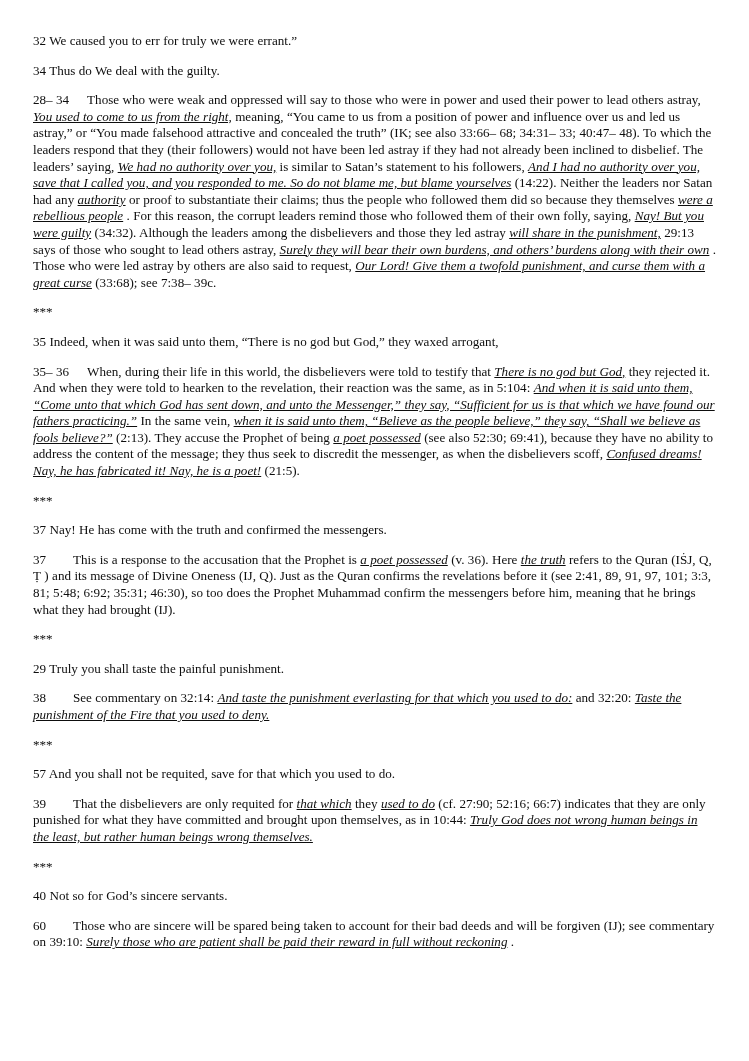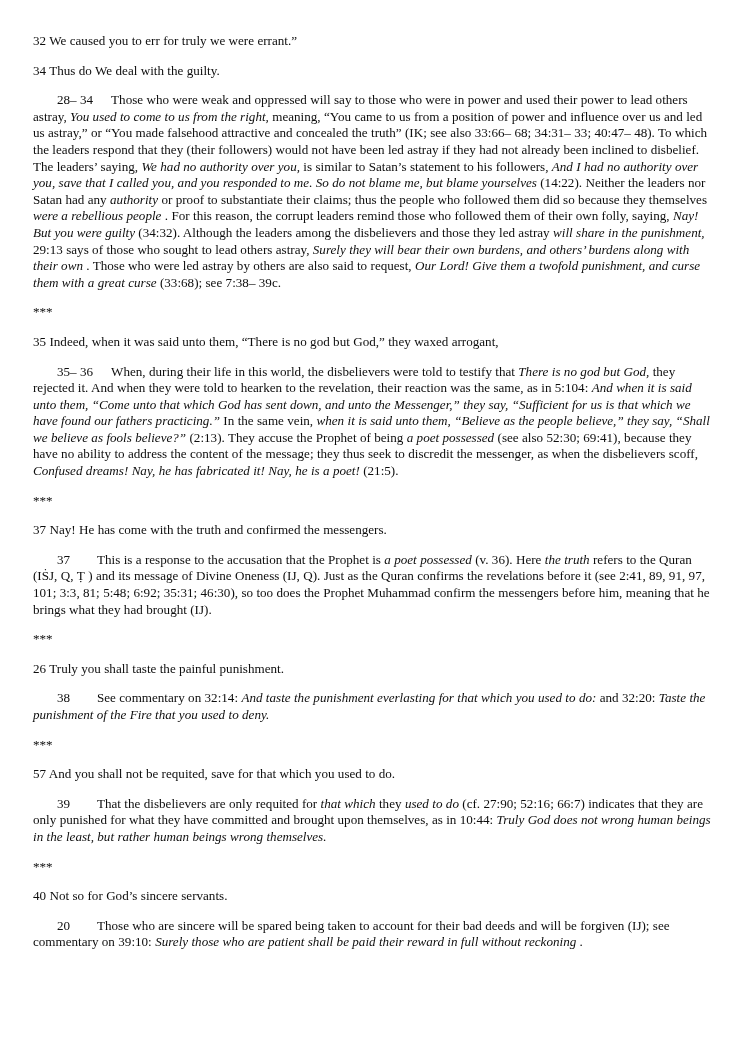--- a/index.html
+++ b/index.html
@@ -35,34 +35,34 @@
   .verse {
     margin-bottom: 13px;
   }
   
   .commentary {
     margin-bottom: 13px;
   }
   .commentary .num {
     display: inline-block;
     min-width: 22px;
-    margin-left: 24px;
   }
   .commentary .gap {
     display: inline-block;
     width: 18px;
   }
   .sep {
     margin-bottom: 13px;
     letter-spacing: 0px;
     font-size: 13.1px;
     line-height: 16.6px;
   }
   i, .it {
     font-style: italic;
+    text-decoration: underline;
   }
 </style>
 </head>
 <body>
 
 <div id="page">
 
   <p class="block verse">32 We caused you to err for truly we were errant.”</p>
   <p class="block verse">34 Thus do We deal with the guilty.</p>
 
@@ -75,29 +75,29 @@
   <p class="block commentary"><span class="num">35– 36</span><span class="gap"></span><span class="body">When, during their life in this world, the disbelievers were told to testify that <i>There is no god but God,</i> they rejected it. And when they were told to hearken to the revelation, their reaction was the same, as in 5:104: <i>And when it is said unto them, “Come unto that which God has sent down, and unto the Messenger,” they say, “Sufficient for us is that which we have found our fathers practicing.”</i> In the same vein, <i>when it is said unto them, “Believe as the people believe,” they say, “Shall we believe as fools believe?”</i> (2:13). They accuse the Prophet of being <i>a poet possessed</i> (see also 52:30; 69:41), because they have no ability to address the content of the message; they thus seek to discredit the messenger, as when the disbelievers scoff, <i>Confused dreams! Nay, he has fabricated it! Nay, he is a poet!</i> (21:5).</span></p>
 
   <p class="block sep">***</p>
 
   <p class="block verse">37 Nay! He has come with the truth and confirmed the messengers.</p>
 
   <p class="block commentary"><span class="num">37</span><span class="gap"></span><span class="body">This is a response to the accusation that the Prophet is <i>a poet possessed</i> (v. 36). Here <i>the truth</i> refers to the Quran (IṠJ, Q, Ṭ ) and its message of Divine Oneness (IJ, Q). Just as the Quran confirms the revelations before it (see 2:41, 89, 91, 97, 101; 3:3, 81; 5:48; 6:92; 35:31; 46:30), so too does the Prophet Muhammad confirm the messengers before him, meaning that he brings what they had brought (IJ).</span></p>
 
   <p class="block sep">***</p>
 
-  <p class="block verse">26 Truly you shall taste the painful punishment.</p>
+  <p class="block verse">29 Truly you shall taste the painful punishment.</p>
 
   <p class="block commentary"><span class="num">38</span><span class="gap"></span><span class="body">See commentary on 32:14: <i>And taste the punishment everlasting for that which you used to do:</i> and 32:20: <i>Taste the punishment of the Fire that you used to deny.</i></span></p>
 
   <p class="block sep">***</p>
 
   <p class="block verse">57 And you shall not be requited, save for that which you used to do.</p>
 
   <p class="block commentary"><span class="num">39</span><span class="gap"></span><span class="body">That the disbelievers are only requited for <i>that which</i> they <i>used to do</i> (cf. 27:90; 52:16; 66:7) indicates that they are only punished for what they have committed and brought upon themselves, as in 10:44: <i>Truly God does not wrong human beings in the least, but rather human beings wrong themselves.</i></span></p>
 
   <p class="block sep">***</p>
 
   <p class="block verse">40 Not so for God’s sincere servants.</p>
 
-  <p class="block commentary"><span class="num">20</span><span class="gap"></span><span class="body">Those who are sincere will be spared being taken to account for their bad deeds and will be forgiven (IJ); see commentary on 39:10: <i>Surely those who are patient shall be paid their reward in full without reckoning</i> .</span></p>
+  <p class="block commentary"><span class="num">60</span><span class="gap"></span><span class="body">Those who are sincere will be spared being taken to account for their bad deeds and will be forgiven (IJ); see commentary on 39:10: <i>Surely those who are patient shall be paid their reward in full without reckoning</i> .</span></p>
 
 </div>
 
 </body></html>

